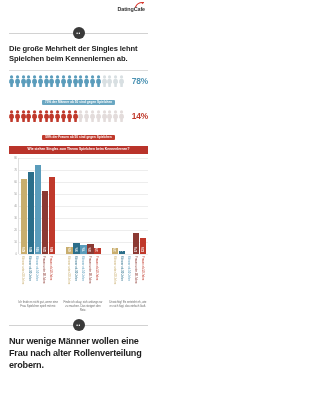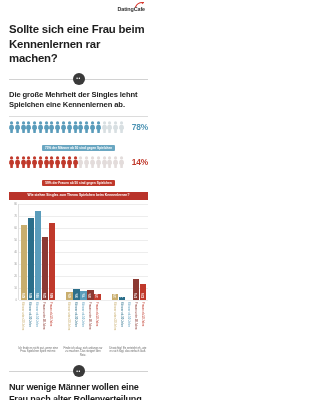--- a/index.html
+++ b/index.html
@@ -305,30 +305,29 @@
   <div class="logo-row">
     <div class="logo">
       <svg class="swoosh" viewBox="0 0 9 6">
         <path d="M0.5 5 C2 1.5, 5 0.3, 8.5 0.6" stroke="#d6332a" stroke-width="1.1" fill="none" stroke-linecap="round"></path>
         <path d="M6.5 0.2 L8.8 0.6 L7.2 2.2 Z" fill="#d6332a"></path>
       </svg>
       <span class="brand-a">Dating</span><span class="brand-b">Cafe</span>
     </div>
   </div>
 
-  <div class="headline">Sollte sich eine Frau beim Kennenlernen rar machen?</div>
 
   <div class="divider">
     <div class="line"></div>
     <div class="knot">
       <span class="dots">••</span>
     </div>
   </div>
 
-  <div class="subhead">Die große Mehrheit der Singles lehnt Spielchen eine Kennenlernen ab.</div>
+  <div class="subhead">Die große Mehrheit der Singles lehnt Spielchen beim Kennenlernen ab.</div>
 
   <div class="rule"></div>
 
   <div id="picto-container">
       <div class="picto-block">
         <div class="picto-row">
           <div class="people">
             <svg class="person" viewBox="0 0 6 14">
               <circle cx="3" cy="2.2" r="1.9" fill="#5a9cbb"></circle>
               <path d="M3 4.4 C0.9 4.4 0.2 5.6 0.2 7.2 L0.2 9.6 L1.3 9.6 L1.6 14 L4.4 14 L4.7 9.6 L5.8 9.6 L5.8 7.2 C5.8 5.6 5.1 4.4 3 4.4 Z" fill="#5a9cbb"></path>

